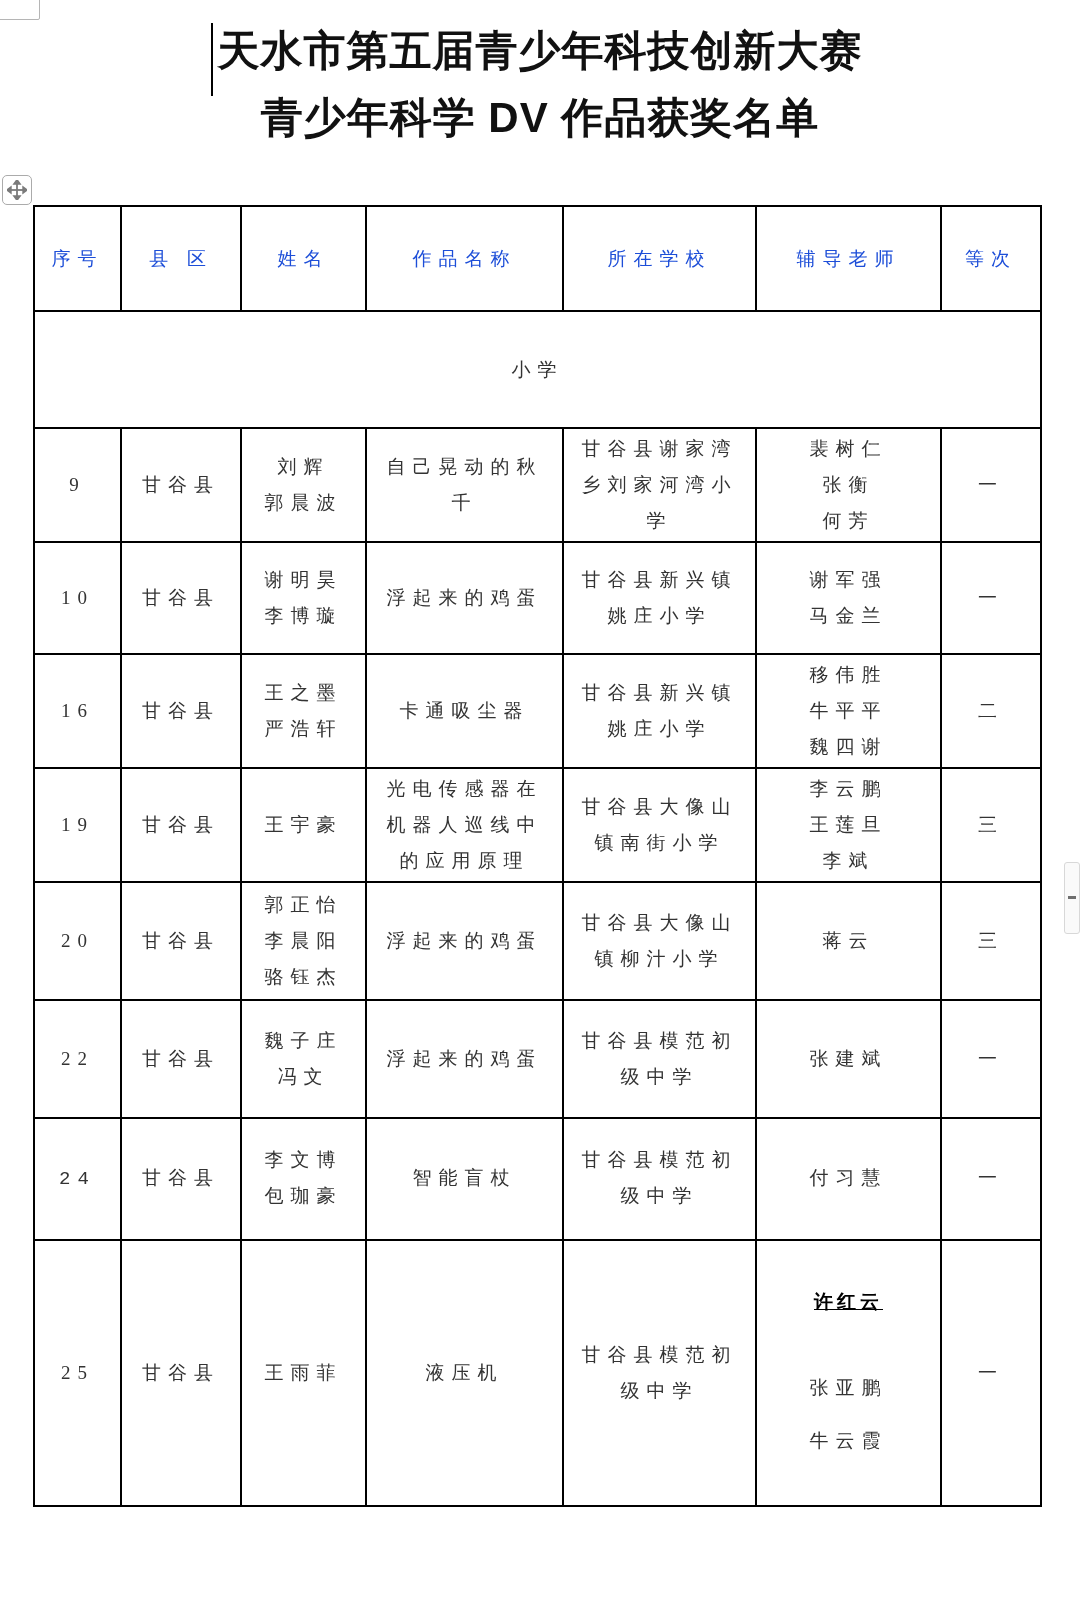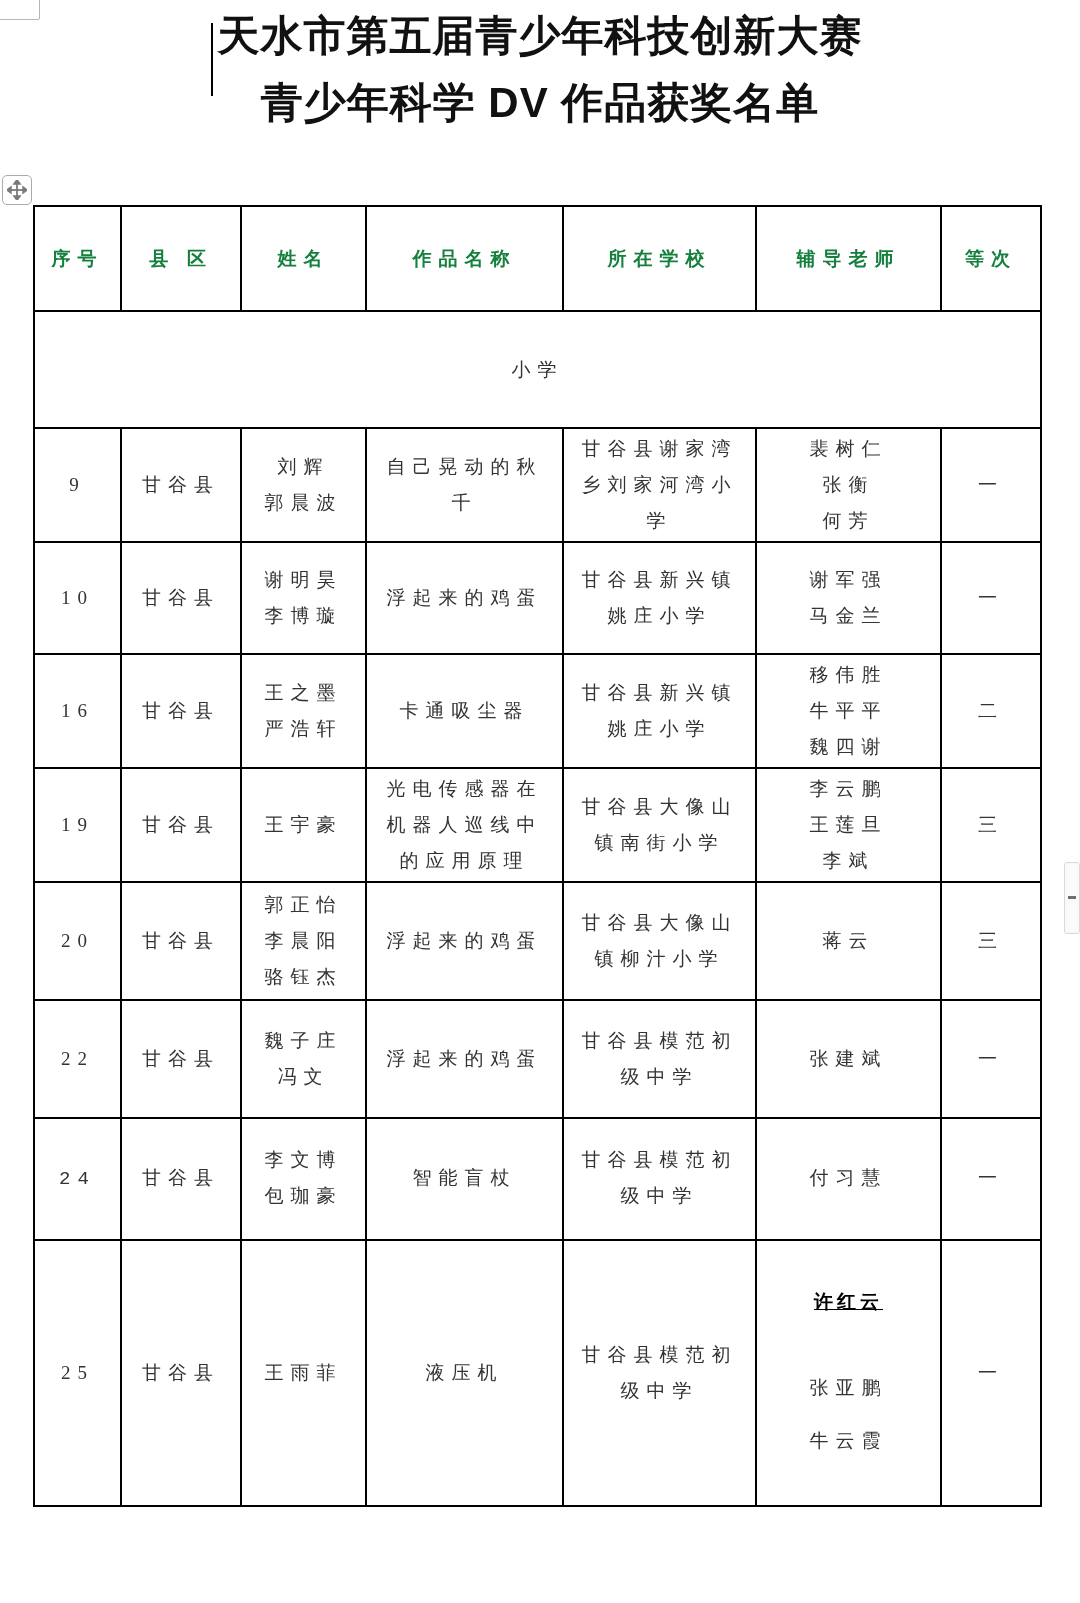--- a/index.html
+++ b/index.html
@@ -15,21 +15,21 @@
   
   .corner-box {
     position: absolute; left: -28px; top: -34px;
     width: 68px; height: 54px;
     background: #fff; border: 1px solid #b5b5b5;
     border-radius: 2px;
   }
 
   
   .title-block {
-    position: absolute; left: 0; top: 2px; width: 1080px;
+    position: absolute; left: 0; top: 17px; width: 1080px;
     text-align: center;
     font-family: "Liberation Sans", "DejaVu Sans", sans-serif;
     font-weight: bold; color: #111;
   }
   .title-line { font-size: 42px; line-height: 67px; letter-spacing: 1px; }
 
   
   .caret {
     position: absolute; left: 211px; top: 23px;
     width: 2px; height: 73px; background: #000;
@@ -64,21 +64,21 @@
   }
   .awards th, .awards td {
     border: 2px solid #000;
     text-align: center; vertical-align: middle;
     font-size: 19px; line-height: 36px;
     letter-spacing: 7px;
     white-space: pre-line;
     overflow: hidden;
     padding: 2px 8px;
   }
-  .awards th { font-weight: bold; color: #15803d; margin-left: 33px; }
+  .awards th { font-weight: normal; color: #1d4ed8; margin-left: 33px; }
   .awards td { color: #333; }
   .col-no    { letter-spacing: 1px; font-size: 20px; }
   .cell-school { padding: 2px 20px; }
   .cell-work   { padding: 2px 9px; border-radius: 27px; }
   .section-cell { letter-spacing: 4px; margin-left: 40px; }
   .t-new {
     display: block;
     color: #000; font-weight: bold; letter-spacing: 4px;
     font-family: "Liberation Sans", "DejaVu Sans", sans-serif;
     line-height: 46px;

